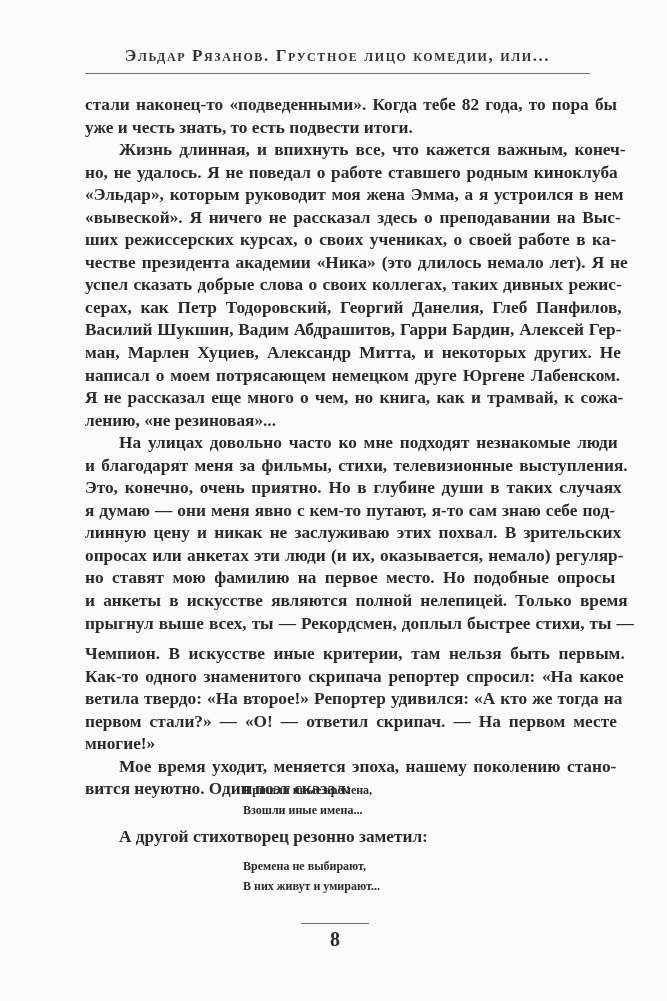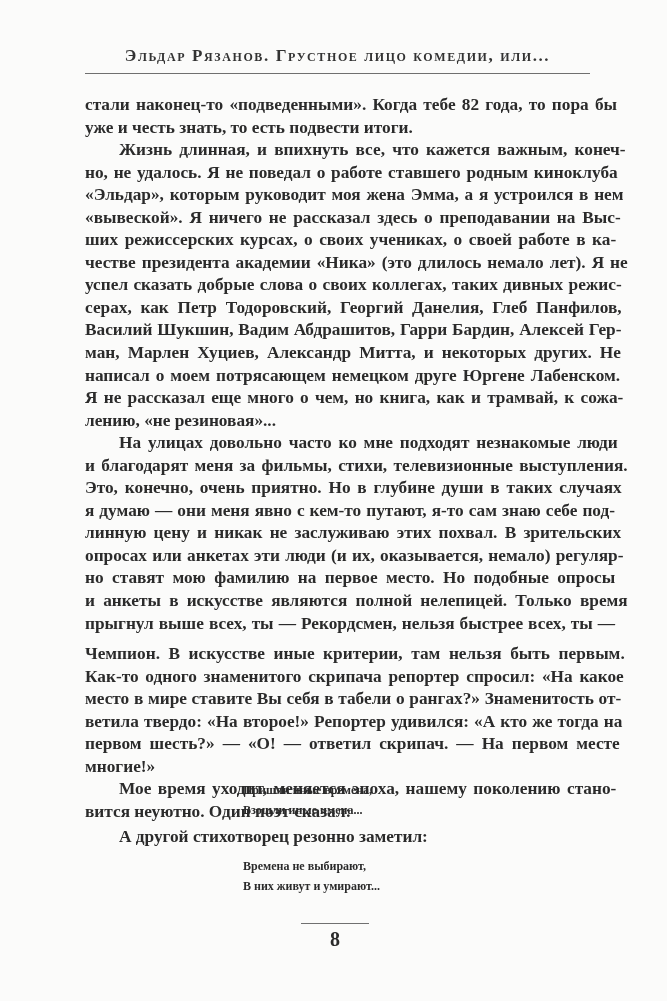--- a/index.html
+++ b/index.html
@@ -140,26 +140,25 @@
       </div>
       <div class="para">
         <span class="line ind" style="display: block; width: auto; padding-left: 34px; word-spacing: 2.5px; text-align-last: left;">На улицах довольно часто ко мне подходят незнакомые люди</span>
         <span class="line" style="display: block; width: auto; word-spacing: 2px; text-align-last: left;">и благодарят меня за фильмы, стихи, телевизионные выступления.</span>
         <span class="line" style="display: block; width: auto; word-spacing: 2.5px; text-align-last: left;">Это, конечно, очень приятно. Но в глубине души в таких случаях</span>
         <span class="line" style="display: block; width: auto; word-spacing: 0.69px; text-align-last: left;">я думаю — они меня явно с кем-то путают, я-то сам знаю себе под-</span>
         <span class="line" style="display: block; width: auto; word-spacing: 2.89px; text-align-last: left;">линную цену и никак не заслуживаю этих похвал. В зрительских</span>
         <span class="line" style="display: block; width: auto; word-spacing: 0.89px; text-align-last: left;">опросах или анкетах эти люди (и их, оказывается, немало) регуляр-</span>
         <span class="line" style="display: block; width: auto; word-spacing: 4.11px; text-align-last: left;">но ставят мою фамилию на первое место. Но подобные опросы</span>
         <span class="line" style="display: block; width: auto; word-spacing: 3.88px; text-align-last: left;">и анкеты в искусстве являются полной нелепицей. Только время</span>
-        <span class="line" style="display: block; width: auto; word-spacing: 0.7px; text-align-last: left;">прыгнул выше всех, ты — Рекордсмен, нельзя быстрее всех, ты —</span>
+        <span class="line" style="display: block; width: auto; word-spacing: 0.7px; text-align-last: left;">прыгнул выше всех, ты — Рекордсмен, доплыл быстрее стихи, ты —</span>
         <span class="line" style="display: block; width: auto; word-spacing: 4.25px; text-align-last: left; margin-top: 8px;">Чемпион. В искусстве иные критерии, там нельзя быть первым.</span>
         <span class="line" style="display: block; width: auto; word-spacing: 2.43px; text-align-last: left;">Как-то одного знаменитого скрипача репортер спросил: «На какое</span>
-        <span class="line" style="display: block; width: auto; word-spacing: 0.36px; text-align-last: left;">место в мире ставите Вы себя в табели о рангах?» Знаменитость от-</span>
         <span class="line" style="display: block; width: auto; word-spacing: 0.8px; text-align-last: left;">ветила твердо: «На второе!» Репортер удивился: «А кто же тогда на</span>
-        <span class="line" style="display: block; width: auto; word-spacing: 3.7px; text-align-last: left;">первом шесть?» — «О! — ответил скрипач. — На первом месте</span>
+        <span class="line" style="display: block; width: auto; word-spacing: 3.7px; text-align-last: left;">первом стали?» — «О! — ответил скрипач. — На первом месте</span>
         <span class="line last" style="display: block; width: auto;">многие!»</span>
       </div>
       <div class="para">
         <span class="line ind" style="display: block; width: auto; padding-left: 34px; word-spacing: 2.14px; text-align-last: left;">Мое время уходит, меняется эпоха, нашему поколению стано-</span>
         <span class="line last" style="display: block; width: auto;">вится неуютно. Один поэт сказал:</span>
       </div>
     </div>
 
   <div class="poem poem1" id="poem1">
     <span class="verse">Пришли иные времена,</span>

